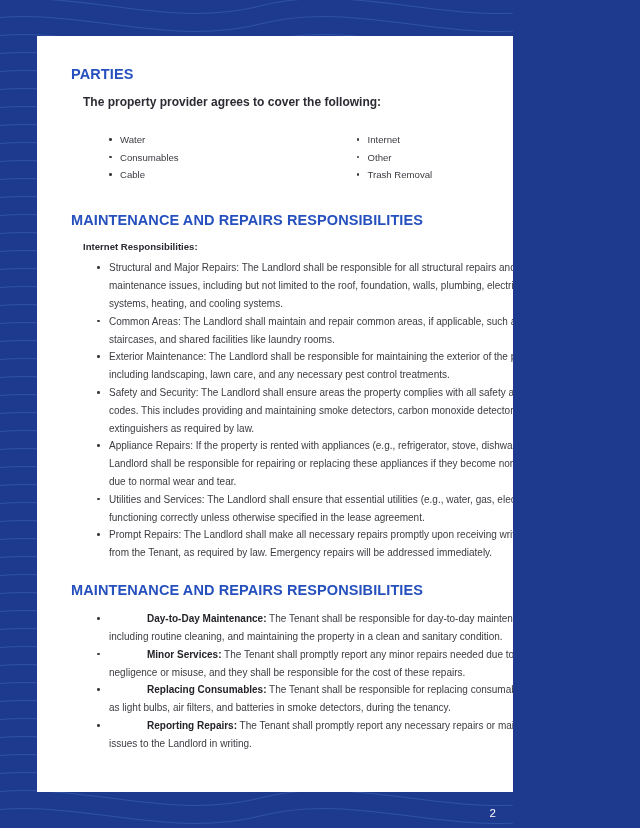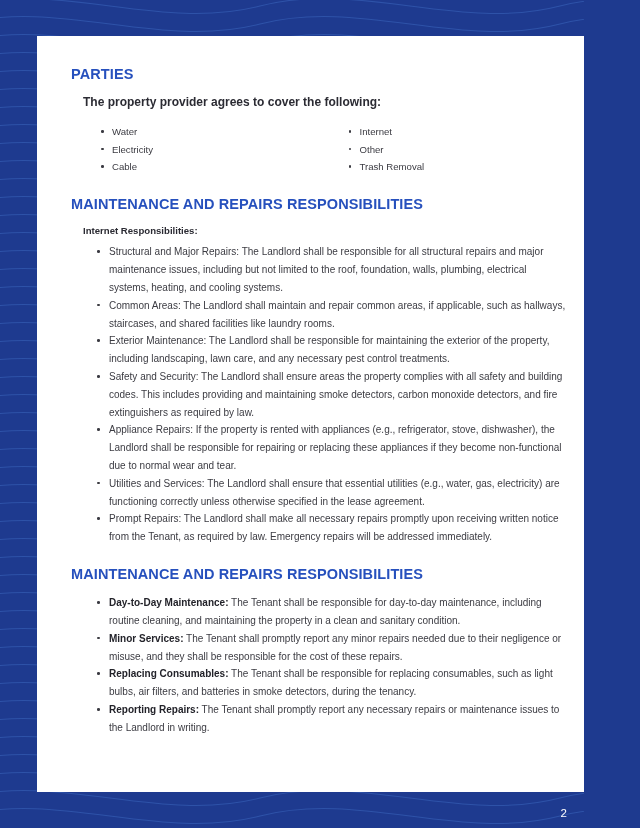--- a/index.html
+++ b/index.html
@@ -9,21 +9,21 @@
   body {
     width: 640px;
     height: 828px;
     overflow: hidden;
     font-family: "Liberation Sans", sans-serif;
     background: #1e3a8f;
   }
 
   #page-root {
     position: relative;
-    width: 584px;
+    width: 513px;
     height: 828px;
     background-color: #1e3a8f;
     overflow: hidden;
   }
 
   
   .wave-bg {
     position: absolute;
     inset: 0;
     width: 640px;
@@ -77,21 +77,21 @@
     display: flex;
     margin: 0 0 4px 0;
   }
   .col {
     width: 50%;
     box-sizing: border-box;
   }
 
   ul.util-list {
     list-style: none;
-    margin: 0;
+    margin: 8px;
     padding: 0 0 0 30px;
   }
   ul.util-list li {
     position: relative;
     color: #3b3b42;
     font-size: 9.6px;
     line-height: 1.82;
     padding-left: 11px;
   }
   ul.util-list li::before {
@@ -124,20 +124,21 @@
     left: 0;
     top: 7px;
     width: 2.6px;
     height: 2.6px;
     border-radius: 50%;
     background: #3b3b42;
   }
   ul.body-list li b {
     color: #23232a;
     font-weight: bold;
+    margin-left: 38px;
   }
 
   .page-number {
     position: absolute;
     right: 17px;
     bottom: 9px;
     color: #ffffff;
     font-size: 11.5px;
     line-height: 1;
   }
@@ -203,21 +204,21 @@
 
   <div class="sheet">
 
     <div class="section-block">
       <h2 class="section-heading">PARTIES</h2>
       <p class="intro-line">The property provider agrees to cover the following:</p>
       <div class="two-col">
         <div class="col">
           <ul class="util-list">
             <li>Water</li>
-            <li>Electricity</li>
+            <li>Consumables</li>
             <li>Cable</li>
           </ul>
         </div>
         <div class="col">
           <ul class="util-list">
             <li>Internet</li>
             <li>Other</li>
             <li>Trash Removal</li>
           </ul>
         </div>

